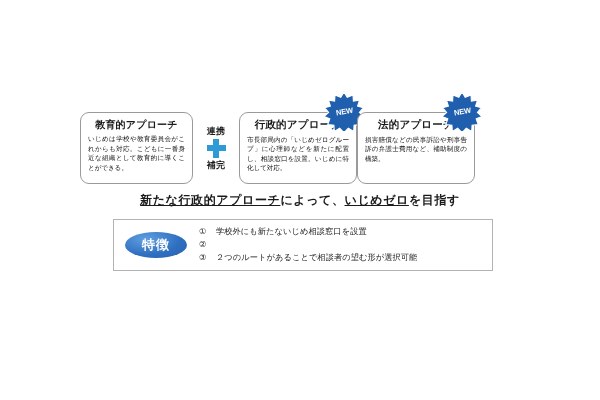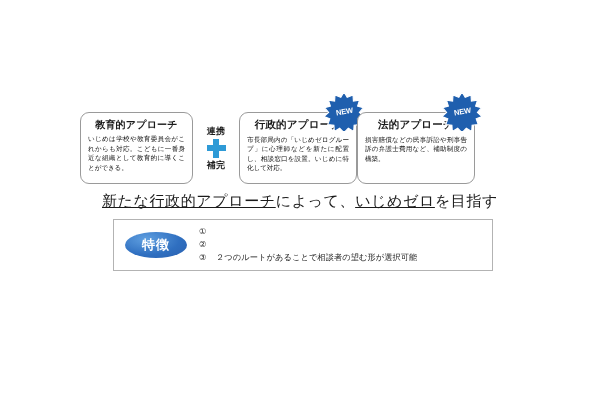--- a/index.html
+++ b/index.html
@@ -118,22 +118,22 @@
     top: 6.5px; left: 0; height: 6px; width: 19px;
   }
 
   
   #headline {
     position: absolute;
     left: 0;
     top: 192px;
     width: 600px;
     text-align: center;
-    font-size: 15px;
-    font-weight: normal;
+    font-size: 12px;
+    font-weight: bold;
     letter-spacing: 0.6px;
     white-space: nowrap;
   }
   #headline .u { text-decoration: underline; text-underline-offset: 1px; }
 
   
   #features-panel {
     position: absolute;
     left: 113px;
     top: 219px;
@@ -222,20 +222,21 @@
 
 </div>
 
 <div id="headline"><span class="u">新たな行政的アプローチ</span><span>によって、</span><span class="u">いじめゼロ</span><span>を目指す</span></div>
 
 <div id="features-panel">
   <div id="features-badge">特徴</div>
   <div id="features-list">
     <div class="feature-item">
       <span class="feature-num">①</span>
+      <span class="feature-text">学校外にも新たないじめ相談窓口を設置</span>
     </div>
     <div class="feature-item">
       <span class="feature-num">②</span>
     </div>
     <div class="feature-item">
       <span class="feature-num">③</span>
       <span class="feature-text">２つのルートがあることで相談者の望む形が選択可能</span>
     </div>
   </div>
 </div>

